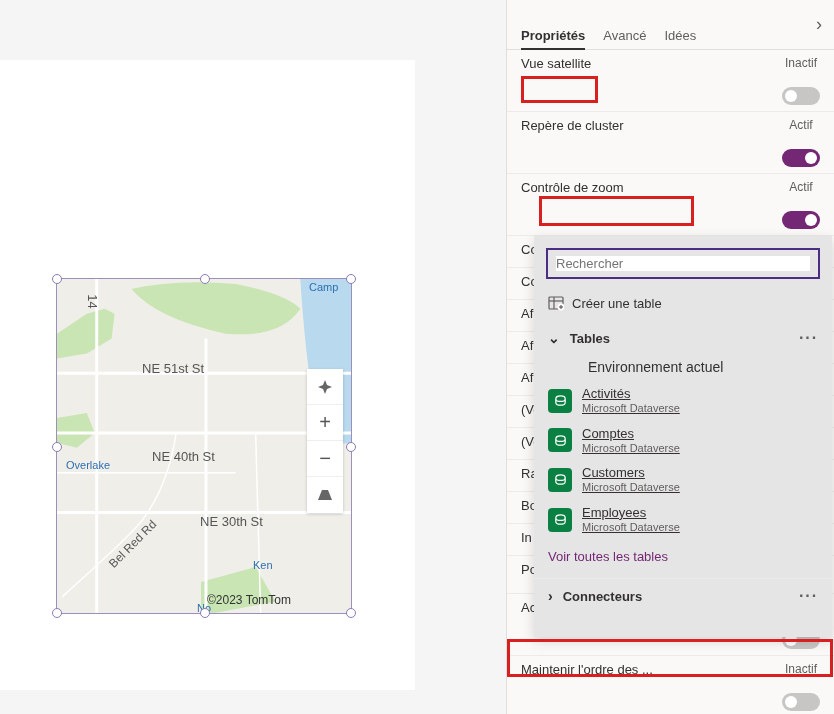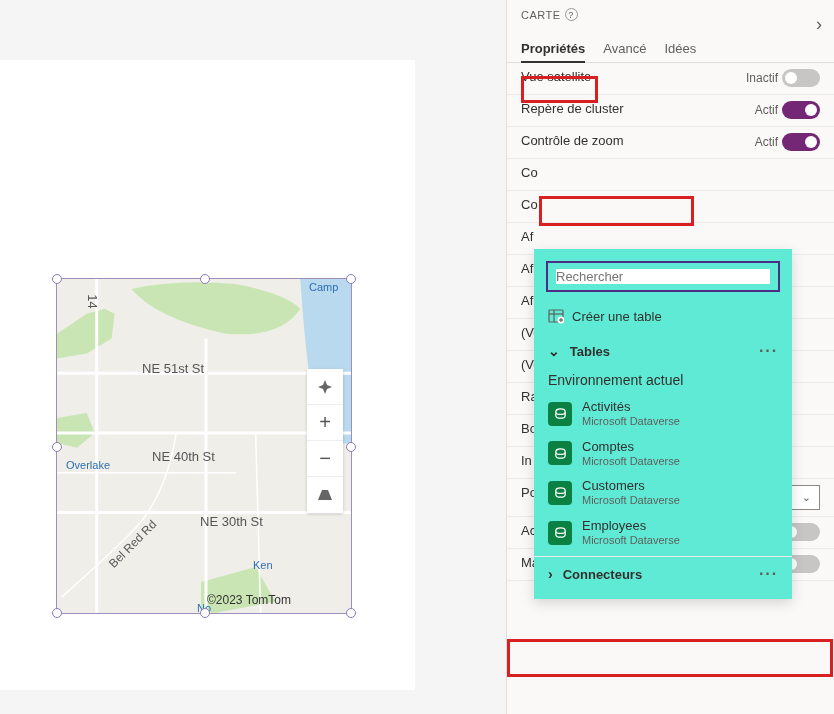--- a/index.html
+++ b/index.html
@@ -24,44 +24,44 @@
 .expand-icon { position: absolute; right: 12px; top: 14px; font-size: 18px; color: #605e5c; cursor: pointer; }
 
 .tabs { display: flex; gap: 18px; padding: 0 14px; margin-top: 10px; border-bottom: 1px solid #e1dfdd; }
 .tab { padding: 6px 0; font-size: 13px; color: #605e5c; cursor: pointer; position: relative; }
 .tab.active { color: #323130; font-weight: bold; }
 .tab.active::after { content: ''; position: absolute; left: 0; right: 0; bottom: -1px; height: 2px; background: #323130; }
 
 .prop-list { display: flex; flex-direction: column; position: relative; }
 .prop-row { display: flex; align-items: flex-start; justify-content: space-between; padding: 6px 14px; border-bottom: 1px solid #edebe9; min-height: 32px; }
 .prop-label { color: #323130; font-size: 13px; }
-.prop-value { display: flex; align-items: center; gap: 4px; }
+.prop-value { display: flex; align-items: center; gap: 17px; flex-direction: column; }
 .status-text { font-size: 12px; color: #605e5c; }
 
 .toggle { width: 38px; height: 18px; border-radius: 9px; position: relative; cursor: pointer; }
 .toggle.off { background: #c8c6c4; }
 .toggle.on { background: #742774; }
 .toggle::after { content: ''; position: absolute; width: 12px; height: 12px; background: #fff; border-radius: 50%; top: 3px; }
 .toggle.off::after { left: 3px; }
 .toggle.on::after { right: 3px; }
 
 .dropdown { border: 1px solid #8a8886; background: #fff; padding: 4px 8px; min-width: 130px; display: flex; justify-content: space-between; align-items: center; font-size: 13px; cursor: pointer; }
 .dropdown .chev { font-size: 11px; color: #605e5c; }
 
-.popup { position: absolute; left: 27px; top: 186px; width: 258px; background: #5eead4; box-shadow: 0 4px 12px rgba(0,0,0,0.15); z-index: 10; padding-bottom: 8px; }
+.popup { position: absolute; left: 27px; top: 186px; width: 298px; background: #e5e5e5; box-shadow: 0 4px 12px rgba(0,0,0,0.15); z-index: 10; padding-bottom: 24px; }
 .search-box { margin: 12px 12px 10px; border: 2px solid #4b2e83; padding: 6px 8px; display: flex; align-items: center; }
 .search-input { border: none; outline: none; width: 100%; font-size: 13px; }
 .create-row { display: flex; align-items: center; gap: 8px; padding: 6px 14px 10px; font-size: 13px; color: #323130; cursor: pointer; }
 .section-head { display: flex; align-items: center; justify-content: space-between; padding: 8px 14px; font-size: 13px; font-weight: 600; cursor: pointer; }
 .section-head .hleft { display: flex; align-items: center; gap: 10px; }
-.section-label { padding: 4px 14px 6px; font-size: 14px; color: #323130; }
+.section-label { padding: 4px 14px 6px; font-size: 14px; color: #323130; margin-left: 40px; }
 .table-row { display: flex; align-items: center; gap: 10px; padding: 6px 14px; cursor: pointer; }
 .table-icon { width: 24px; height: 24px; background: #0b8043; border-radius: 4px; display: flex; align-items: center; justify-content: center; color: #fff; flex-shrink: 0; }
 .table-icon svg { width: 15px; height: 15px; fill: #fff; }
-.table-text { display: flex; flex-direction: column; line-height: 1.15; }
+.table-text { display: flex; flex-direction: column; line-height: 1.15; text-decoration: underline; }
 .table-title { font-size: 13px; color: #323130; }
 .table-sub { font-size: 11px; color: #605e5c; }
 .link-row { padding: 10px 14px; font-size: 13px; color: #742774; cursor: pointer; }
 .ellipsis { color: #605e5c; font-size: 16px; letter-spacing: 1px; cursor: pointer; }
 
 .hl { position: absolute; border: 3px solid #d82020; z-index: 50; pointer-events: none; }
 .hl1 { left: 521px; top: 76px; width: 77px; height: 27px; }
 .hl2 { left: 539px; top: 196px; width: 155px; height: 30px; }
 .hl3 { left: 507px; top: 639px; width: 326px; height: 38px; }
 
@@ -123,24 +123,20 @@
     <div class="selection-handle" style="left:-5px;top:163px"></div>
     <div class="selection-handle" style="right:-5px;top:163px"></div>
     <div class="selection-handle" style="left:-5px;bottom:-5px"></div>
     <div class="selection-handle" style="left:143px;bottom:-5px"></div>
     <div class="selection-handle" style="right:-5px;bottom:-5px"></div>
   </div>
 </div>
 
 <div class="panel">
   <div class="panel-header">
-    <div class="panel-type">
-      <span>CARTE</span>
-      <span style="border:1px solid #999;border-radius:50%;width:13px;height:13px;display:inline-flex;align-items:center;justify-content:center;font-size:9px">?</span>
-    </div>
     <div class="expand-icon">›</div>
   </div>
   <div class="tabs">
     <div class="tab active">Propriétés</div>
     <div class="tab">Avancé</div>
     <div class="tab">Idées</div>
   </div>
   <div class="prop-list">
     <div class="prop-row">
       <div class="prop-label">Vue satellite</div>
@@ -277,20 +273,21 @@
               <svg viewBox="0 0 16 16">
                 <path d="M3 6a5 3 0 0 1 10 0v4a5 3 0 0 1-10 0zM3 6a5 3 0 0 0 10 0" fill="none" stroke="#fff" stroke-width="1.3"></path>
               </svg>
             </div>
             <div class="table-text">
               <div class="table-title">Employees</div>
               <div class="table-sub">Microsoft Dataverse</div>
             </div>
           </div>
         </div>
+      <div class="link-row">Voir toutes les tables</div>
       <div class="section-head" style="border-top:1px solid #edebe9;margin-top:4px">
         <div class="hleft">
             <span style="font-size:14px">›</span>
             <span>Connecteurs</span>
           </div>
         <span class="ellipsis">···</span>
       </div>
     </div>
   </div>
 </div>

